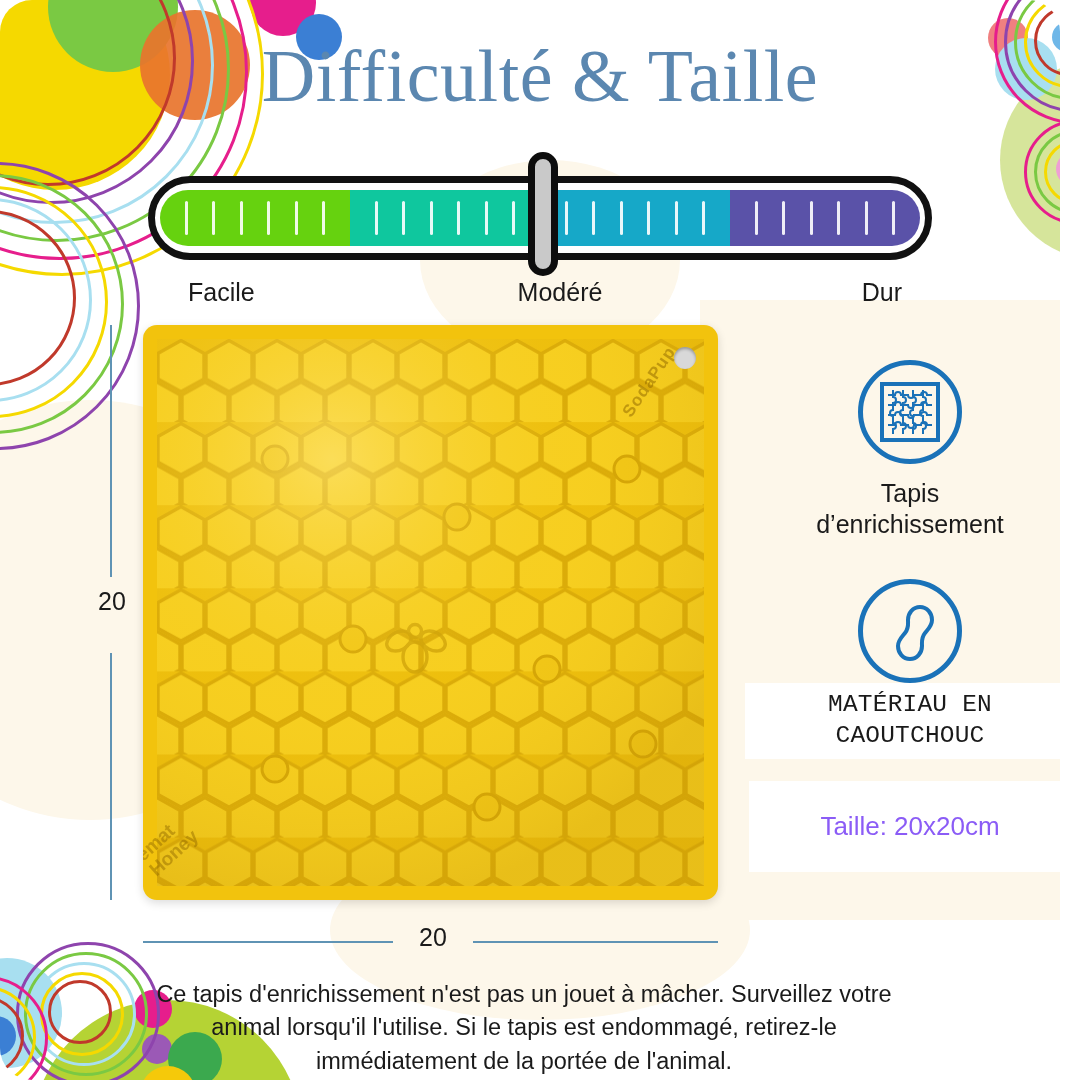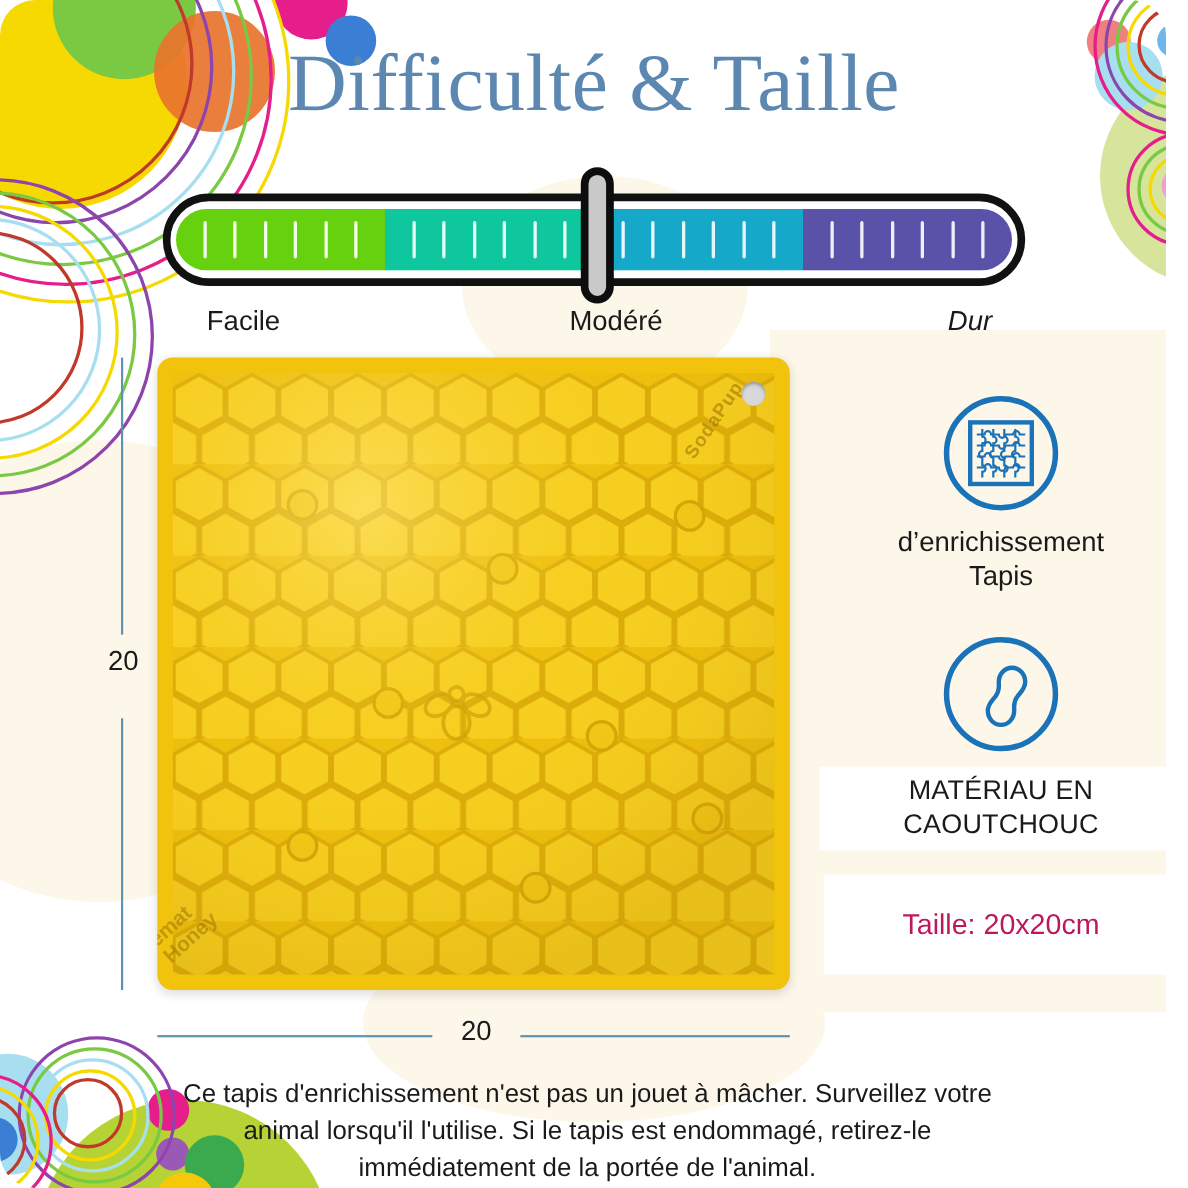--- a/index.html
+++ b/index.html
@@ -123,21 +123,21 @@
   }
   .slider-labels span {
     position: absolute;
     font-size: 25px;
     color: #1a1a1a;
     white-space: nowrap;
     margin-left: 20px;
   }
   .lab-easy   { left: 20px; }
   .lab-mod    { left: 50%; transform: translateX(-50%); }
-  .lab-hard   { right: 30px; font-style: italic; }
+  .lab-hard   { right: 30px; }
 
   
   .mat-wrap {
     position: absolute;
     left: 143px;
     top: 325px;
     width: 575px;
     height: 575px;
     z-index: 4;
   }
@@ -279,41 +279,41 @@
     background: transparent;
   }
   .feat-label {
     margin-top: 14px;
     font-size: 25px;
     line-height: 1.25;
     color: #1a1a1a;
   }
   .feat-block-2 { margin-top: 38px; }
   .material-box {
-    margin-top: 14px;
     background: #ffffff;
     padding: 6px 2px 8px;
     font-size: 24.5px;
     line-height: 1.28;
     letter-spacing: 0.2px;
     color: #1a1a1a;
+    font-family: Liberation Mono, monospace;
   }
   .size-box {
     margin: 22px auto 0;
     width: 290px;
     background: #ffffff;
     padding: 30px 16px;
     font-size: 26px;
-    color: #be185d;
+    color: #8b5cf6;
   }
 
   
   .disclaimer {
     position: absolute;
-    left: 144px;
+    left: 134px;
     top: 978px;
     width: 780px;
     text-align: center;
     font-size: 23.5px;
     line-height: 1.42;
     color: #1a1a1a;
     z-index: 6;
   }
 </style>
 </head>
@@ -502,22 +502,22 @@
             <path d="M9 34h7a3 3 0 016 0h7a3 3 0 006 0h7a3 3 0 016 0h5"></path>
             <path d="M9 44h7a3 3 0 016 0h7a3 3 0 006 0h7a3 3 0 016 0h5"></path>
             <path d="M14 9v7a3 3 0 010 6v7a3 3 0 000 6v7a3 3 0 010 6v5"></path>
             <path d="M24 9v7a3 3 0 010 6v7a3 3 0 000 6v7a3 3 0 010 6v5"></path>
             <path d="M34 9v7a3 3 0 010 6v7a3 3 0 000 6v7a3 3 0 010 6v5"></path>
             <path d="M44 9v7a3 3 0 010 6v7a3 3 0 000 6v7a3 3 0 010 6v5"></path>
           </g>
         </svg>
       </div>
       <div class="feat-label">
+        <div>Tapis</div>
         <div>d’enrichissement</div>
-        <div>Tapis</div>
       </div>
     </div>
 
     <div class="feat-block-2">
       <div class="feat-icon">
         <svg width="66" height="66" viewBox="0 0 66 66">
           <path d="M43 9c7 0 12 6 12 13 0 6-4 9-7 13-4 5-3 9-3 13 0 7-5 13-12 13s-12-6-12-13c0-6 4-9 7-13 4-5 3-9 3-13C31 15 36 9 43 9z" fill="none" stroke="#1a72b8" stroke-width="4" stroke-linejoin="round"></path>
         </svg>
       </div>
       <div class="material-box">

